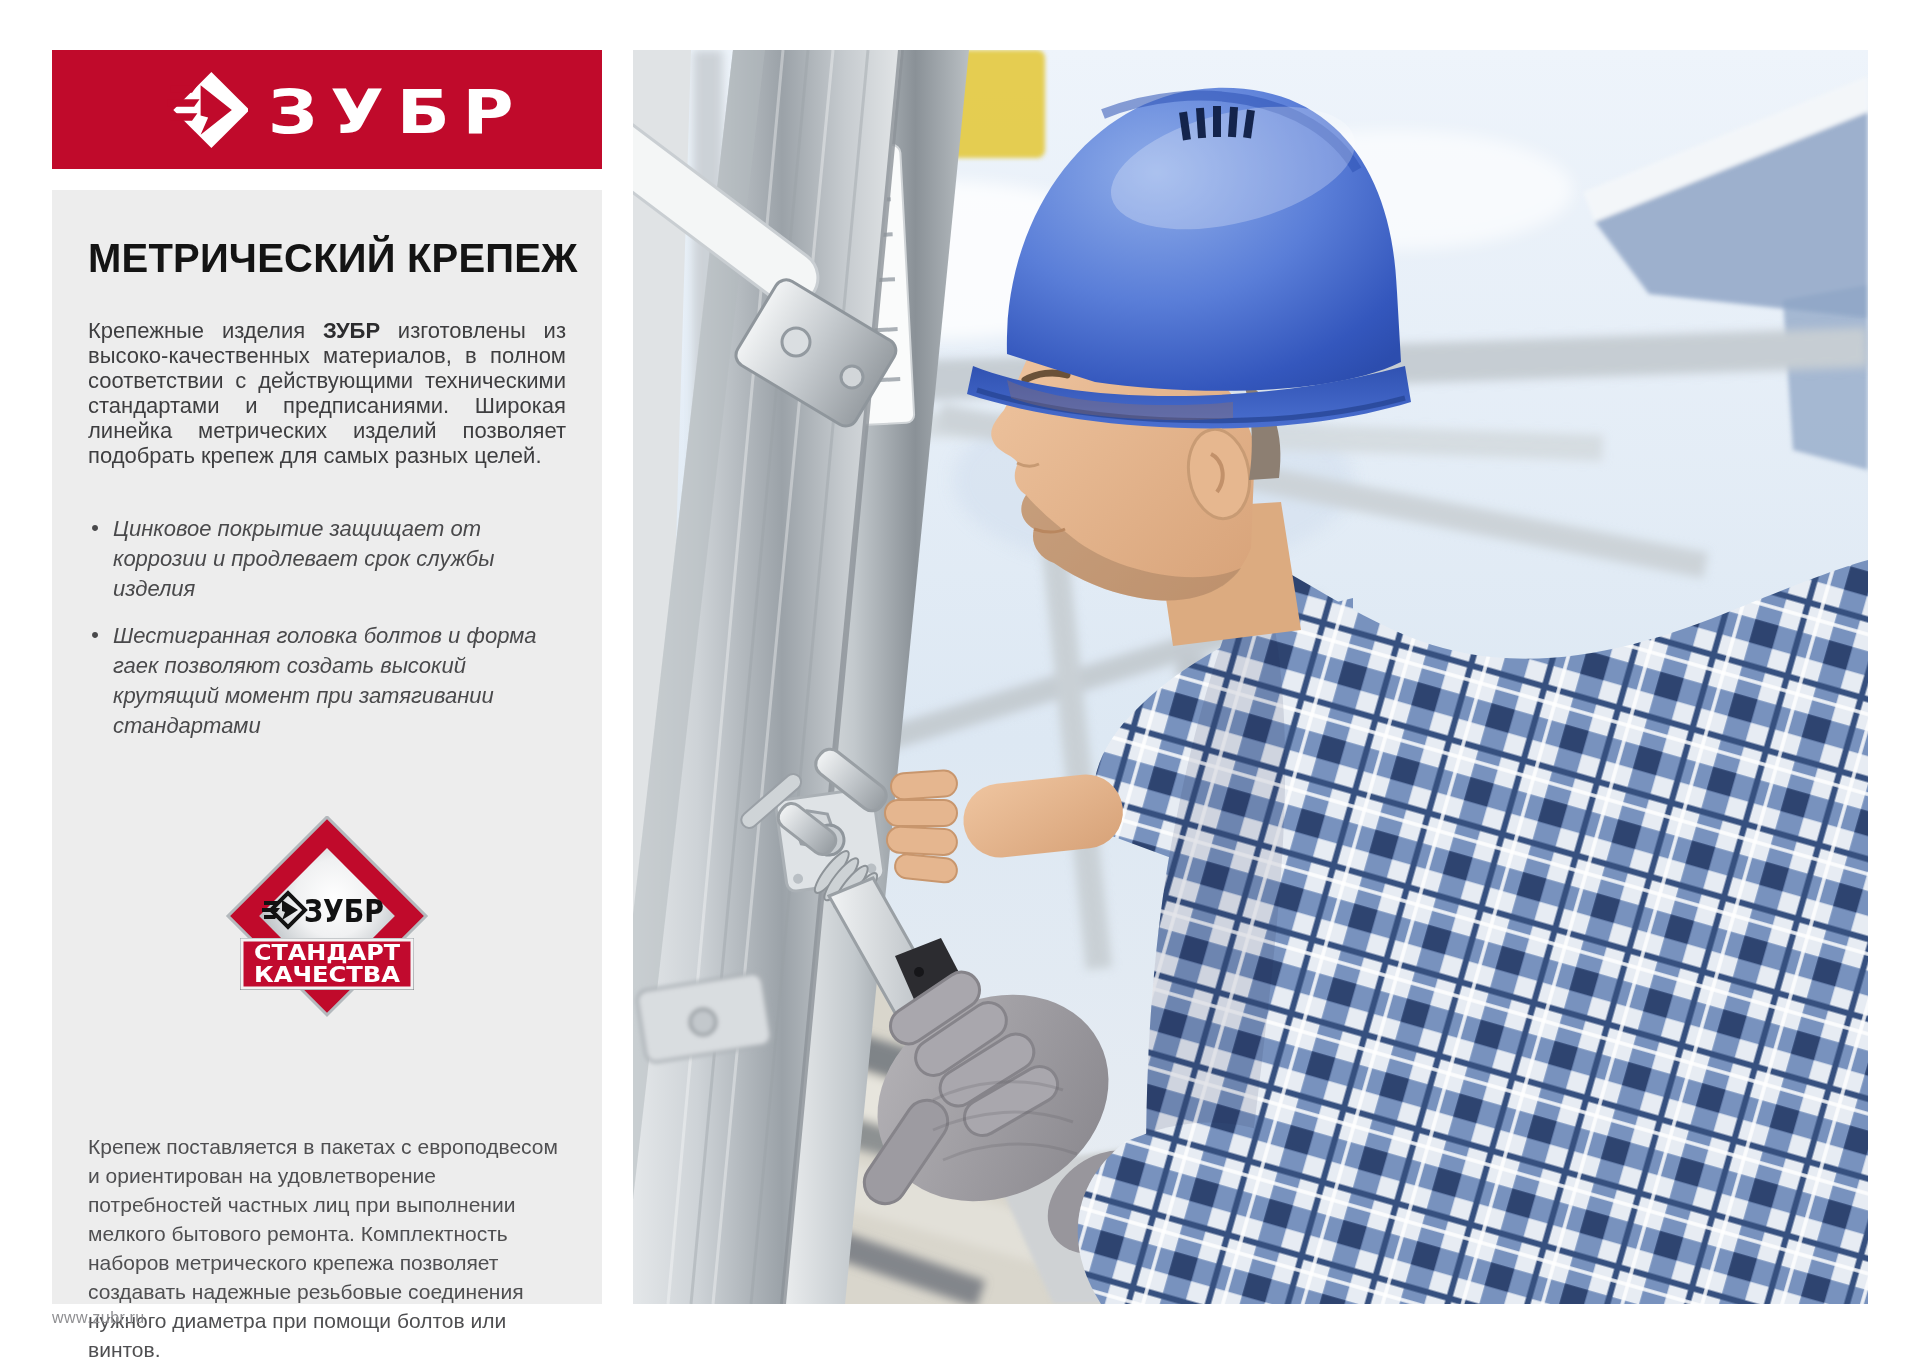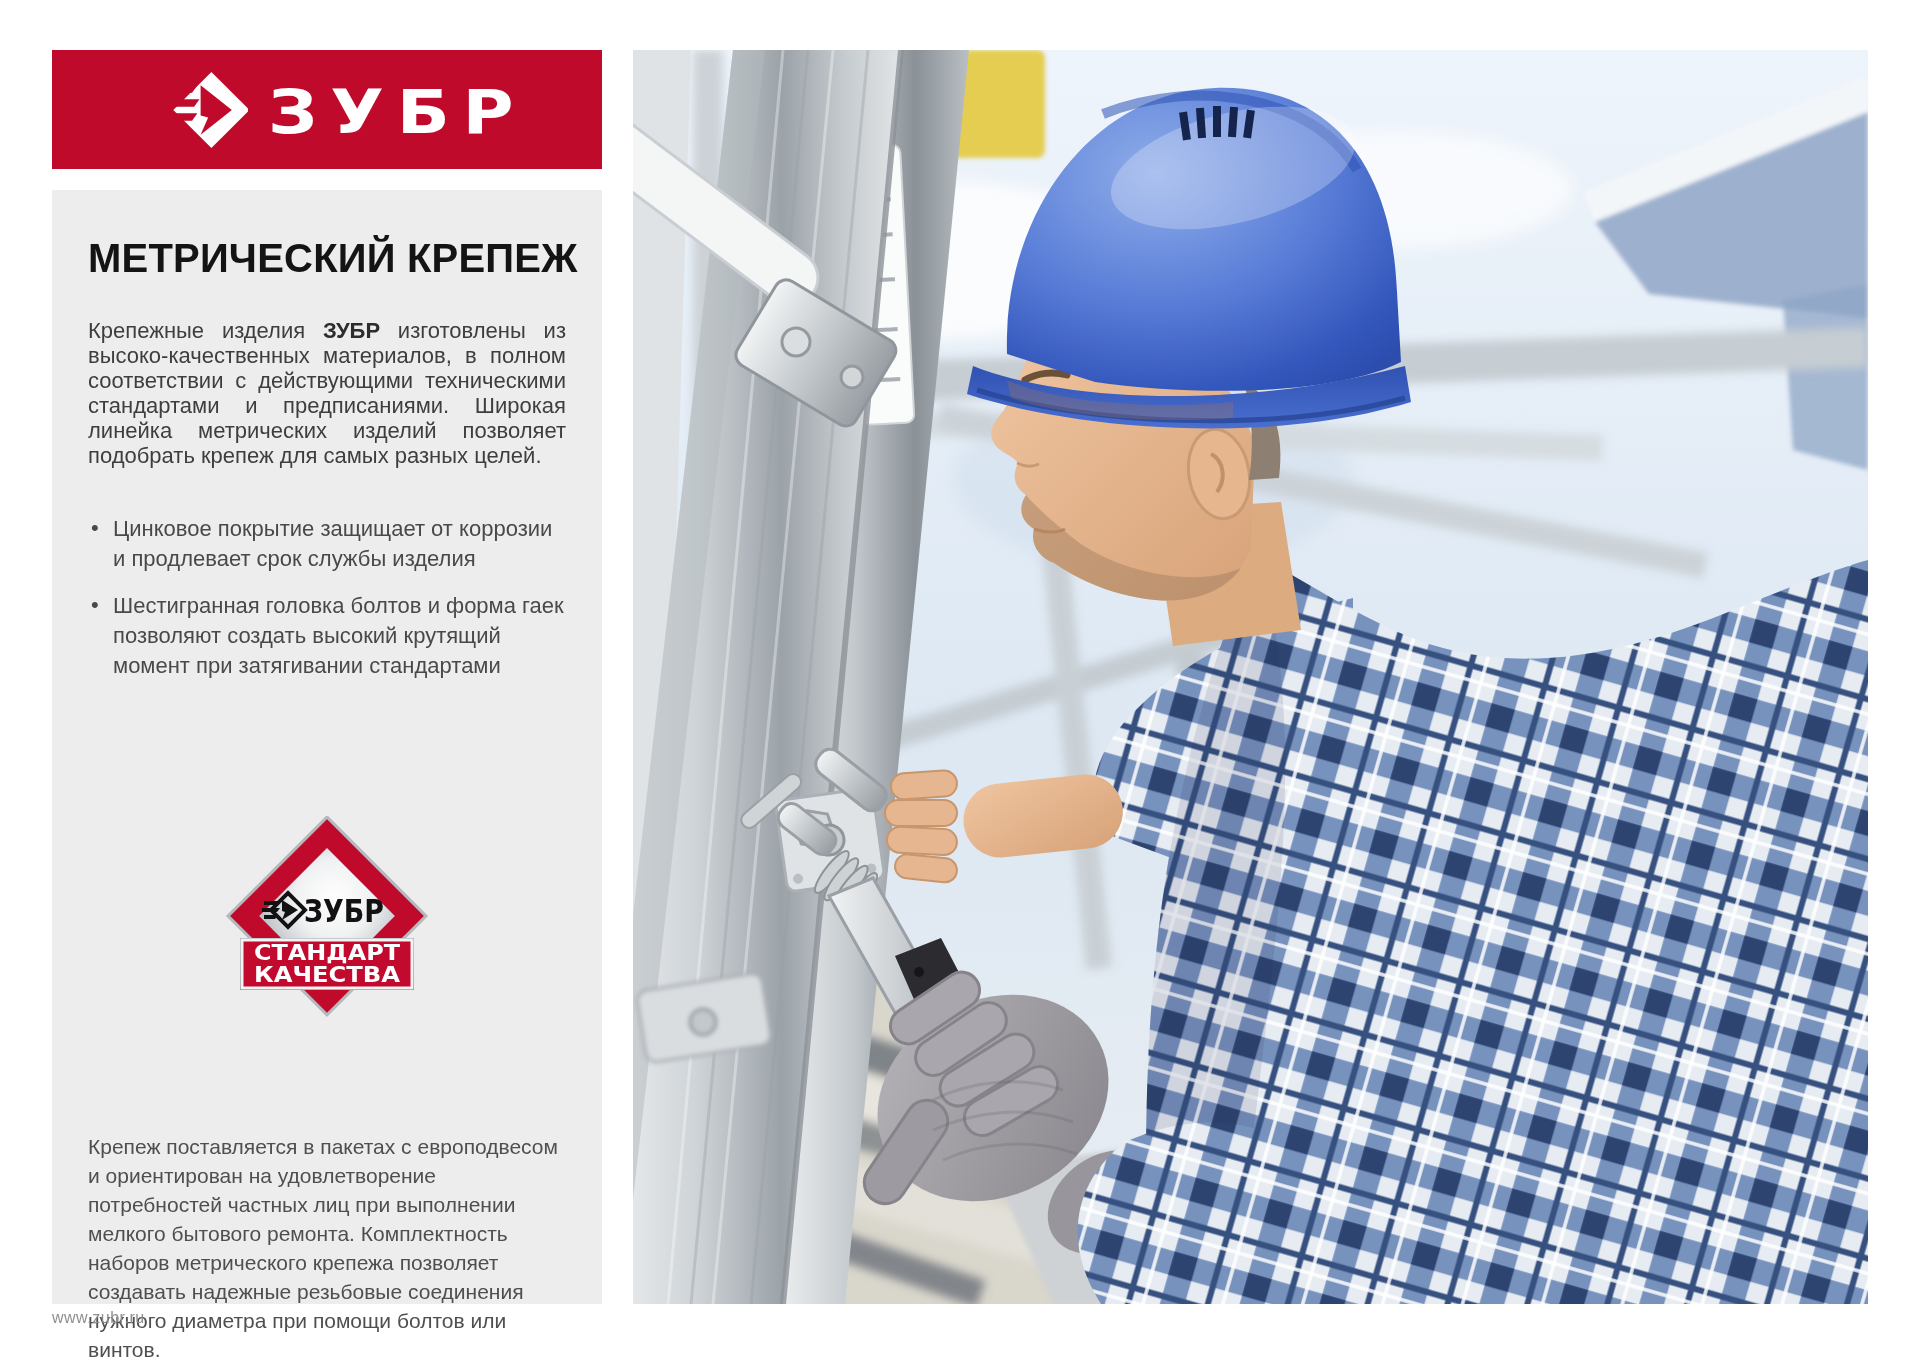--- a/index.html
+++ b/index.html
@@ -28,21 +28,21 @@
     letter-spacing:0.2px;white-space:nowrap;
   }
   .intro{
     margin:37px 0 0 0;font-size:22px;line-height:25px;color:#3e3e40;
     text-align:justify;
   }
   .intro b{color:#2d2d2f}
   .features{list-style:none;margin:46px 0 0 0;padding:0;}
   .features li{
     position:relative;padding-left:25px;margin:0 0 17px 0;
-    font-size:22px;line-height:30px;color:#49494b;max-width:452px;
+    font-size:22px;line-height:30px;color:#49494b;max-width:452px;font-style:italic;
   }
   .features li::before{
     content:"\2022";position:absolute;left:3px;top:-1px;color:#49494b;
   }
   .badge{position:absolute;left:50%;top:626px;margin-left:-111px;}
   .outro{
     position:absolute;left:36px;top:942px;width:474px;margin:0;
     font-size:21px;line-height:29px;color:#4f4f51;
   }
   .site{

